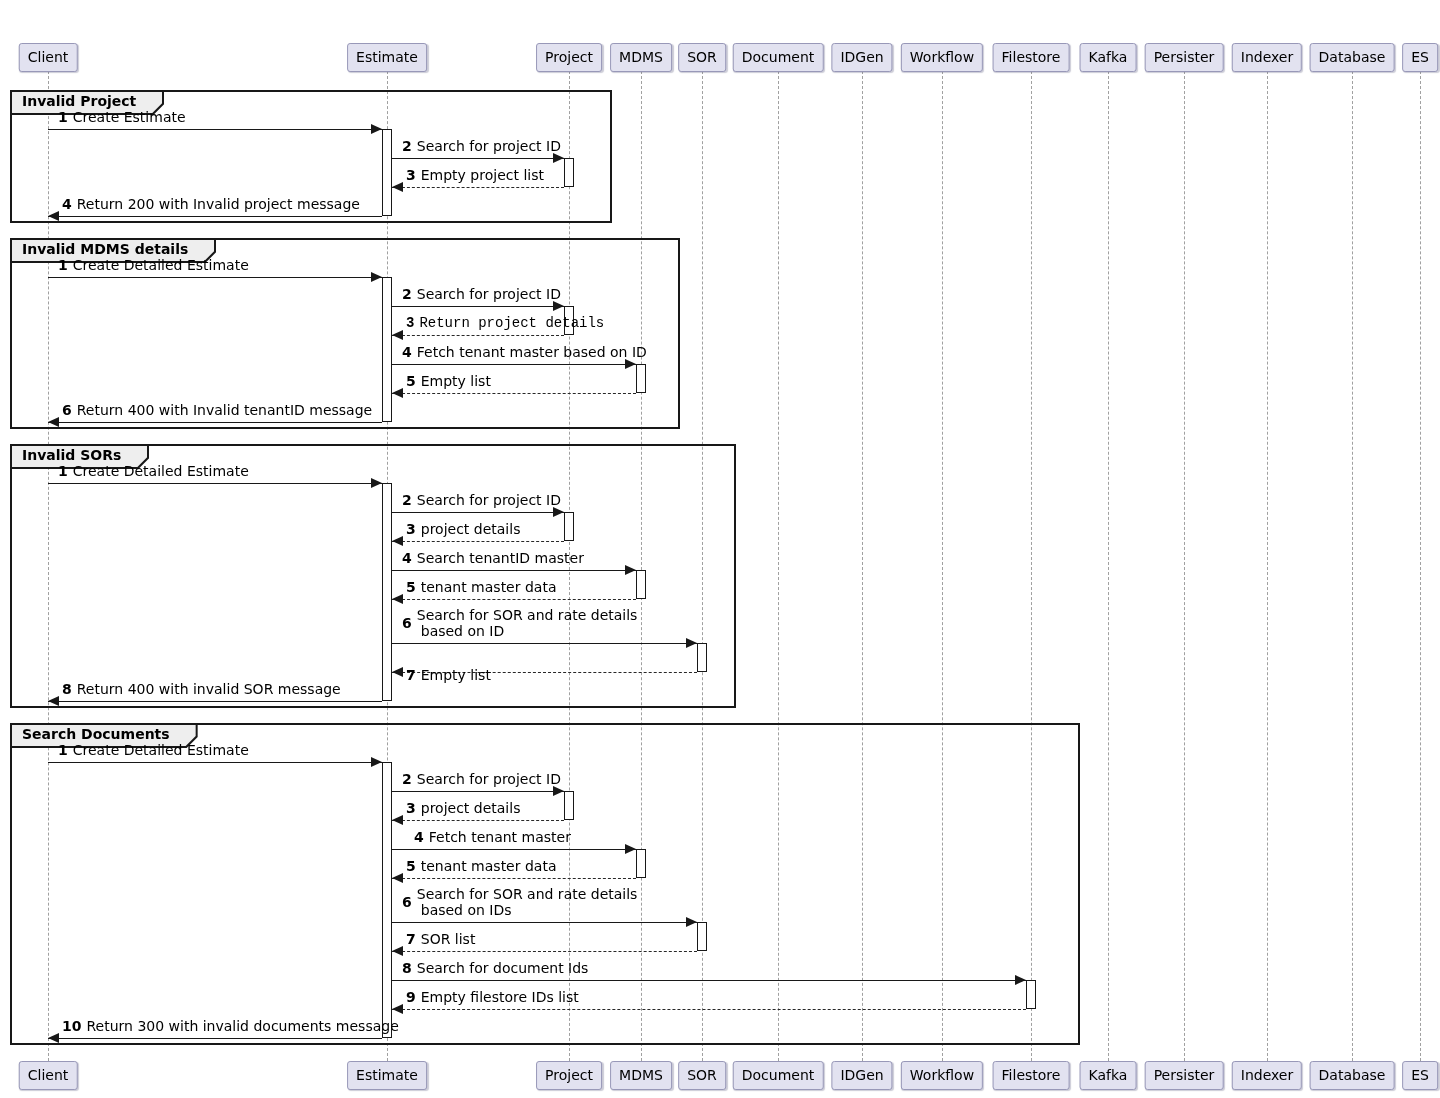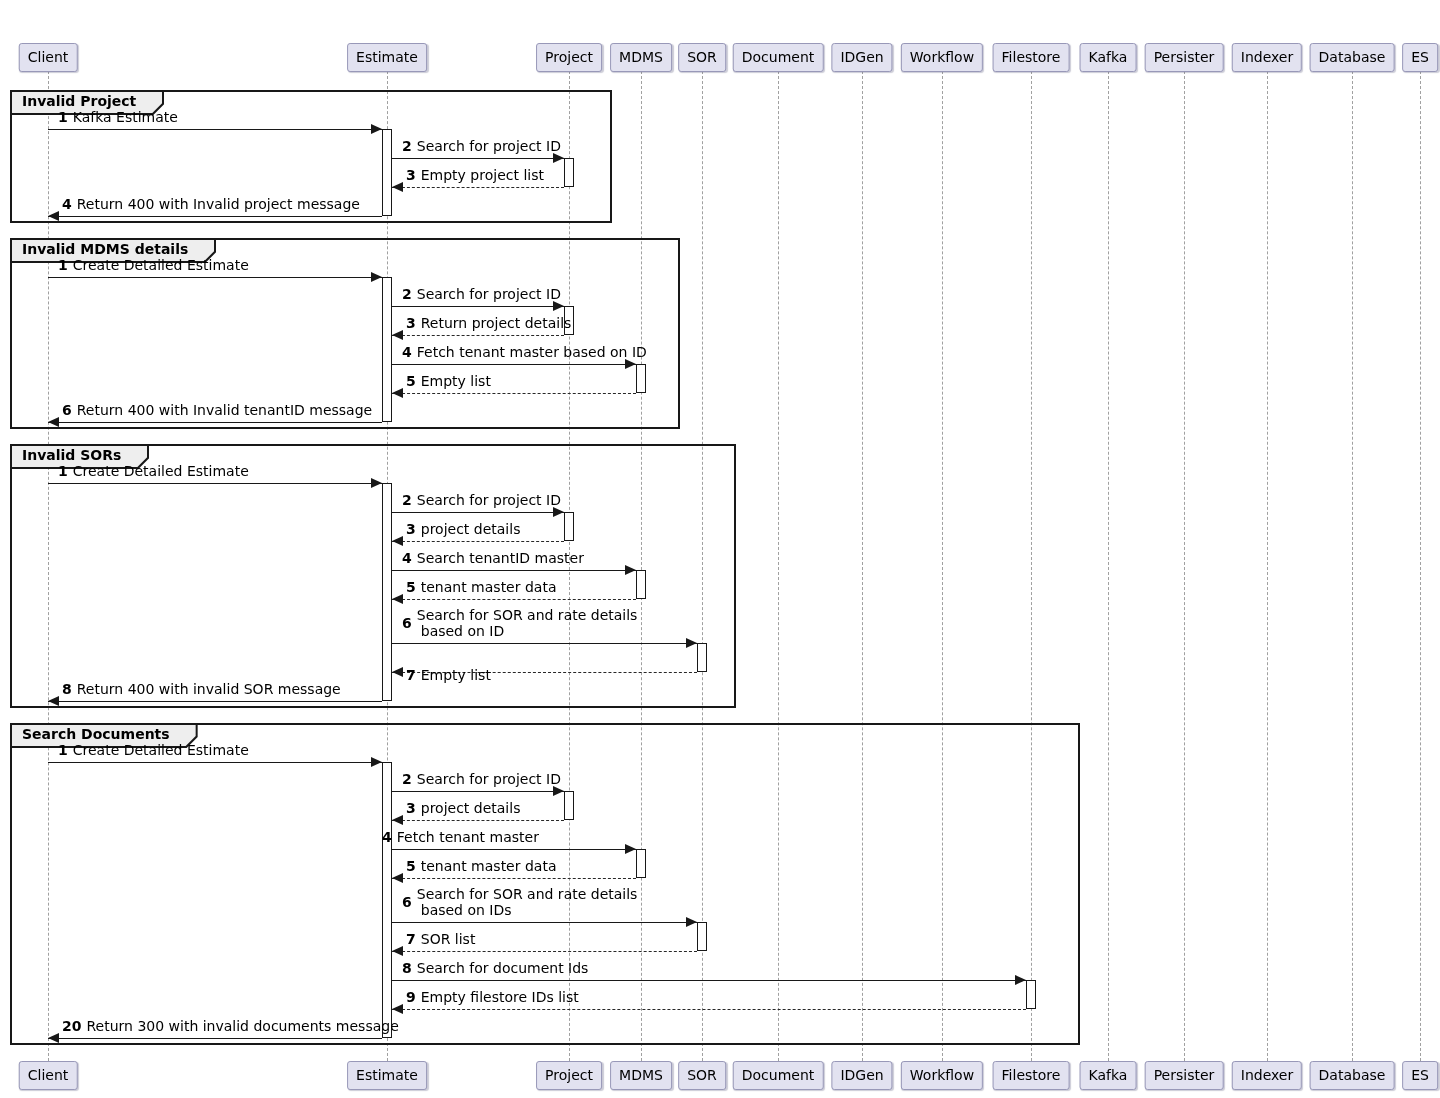--- a/index.html
+++ b/index.html
@@ -51,46 +51,46 @@
       <div class="lifeline" style="left: 1352px; top: 71px; height: 990px;"></div>
       <div class="lifeline" style="left: 1420px; top: 71px; height: 990px;"></div>
       <div class="frame" style="left: 10px; top: 90px; width: 602px; height: 133px;"></div>
       <div class="tab-o" style="left: 10px; top: 90px;">
         <div class="tab-i">Invalid Project</div>
       </div>
       <div class="act" style="left: 382px; top: 129px; height: 87px;"></div>
       <div class="act" style="left: 564px; top: 158px; height: 29px;"></div>
       <div class="mline" style="left: 48px; top: 129px; width: 334px;"></div>
       <div class="ahead-r" style="left: 371px; top: 124px;"></div>
-      <div class="mlabel" style="left: 58px; top: 109px;"><span class="mnum">1</span><span>Kafka Estimate</span></div>
+      <div class="mlabel" style="left: 58px; top: 109px;"><span class="mnum">1</span><span>Create Estimate</span></div>
       <div class="mline" style="left: 392px; top: 158px; width: 172px;"></div>
       <div class="ahead-r" style="left: 553px; top: 153px;"></div>
       <div class="mlabel" style="left: 402px; top: 138px;"><span class="mnum">2</span><span>Search for project ID</span></div>
       <div class="mline dashed" style="left: 392px; top: 187px; width: 172px;"></div>
       <div class="ahead-l" style="left: 392px; top: 182px;"></div>
       <div class="mlabel" style="left: 406px; top: 167px;"><span class="mnum">3</span><span>Empty project list</span></div>
       <div class="mline" style="left: 48px; top: 216px; width: 334px;"></div>
       <div class="ahead-l" style="left: 48px; top: 211px;"></div>
-      <div class="mlabel" style="left: 62px; top: 196px;"><span class="mnum">4</span><span>Return 400 with Invalid project message</span></div>
+      <div class="mlabel" style="left: 62px; top: 196px;"><span class="mnum">4</span><span>Return 200 with Invalid project message</span></div>
       <div class="frame" style="left: 10px; top: 238px; width: 670px; height: 191px;"></div>
       <div class="tab-o" style="left: 10px; top: 238px;">
         <div class="tab-i">Invalid MDMS details</div>
       </div>
       <div class="act" style="left: 382px; top: 277px; height: 145px;"></div>
       <div class="act" style="left: 564px; top: 306px; height: 29px;"></div>
       <div class="act" style="left: 636px; top: 364px; height: 29px;"></div>
       <div class="mline" style="left: 48px; top: 277px; width: 334px;"></div>
       <div class="ahead-r" style="left: 371px; top: 272px;"></div>
       <div class="mlabel" style="left: 58px; top: 257px;"><span class="mnum">1</span><span>Create Detailed Estimate</span></div>
       <div class="mline" style="left: 392px; top: 306px; width: 172px;"></div>
       <div class="ahead-r" style="left: 553px; top: 301px;"></div>
       <div class="mlabel" style="left: 402px; top: 286px;"><span class="mnum">2</span><span>Search for project ID</span></div>
       <div class="mline dashed" style="left: 392px; top: 335px; width: 172px;"></div>
       <div class="ahead-l" style="left: 392px; top: 330px;"></div>
-      <div class="mlabel" style="left: 406px; top: 315px;"><span class="mnum">3</span><span>Return project details</span></div>
+      <div class="mlabel" style="left: 406px; top: 315px; font-family: Liberation Mono, monospace;"><span class="mnum">3</span><span>Return project details</span></div>
       <div class="mline" style="left: 392px; top: 364px; width: 244px;"></div>
       <div class="ahead-r" style="left: 625px; top: 359px;"></div>
       <div class="mlabel" style="left: 402px; top: 344px;"><span class="mnum">4</span><span>Fetch tenant master based on ID</span></div>
       <div class="mline dashed" style="left: 392px; top: 393px; width: 244px;"></div>
       <div class="ahead-l" style="left: 392px; top: 388px;"></div>
       <div class="mlabel" style="left: 406px; top: 373px;"><span class="mnum">5</span><span>Empty list</span></div>
       <div class="mline" style="left: 48px; top: 422px; width: 334px;"></div>
       <div class="ahead-l" style="left: 48px; top: 417px;"></div>
       <div class="mlabel" style="left: 62px; top: 402px;"><span class="mnum">6</span><span>Return 400 with Invalid tenantID message</span></div>
       <div class="frame" style="left: 10px; top: 444px; width: 726px; height: 264px;"></div>
@@ -144,21 +144,21 @@
       <div class="ahead-r" style="left: 371px; top: 757px;"></div>
       <div class="mlabel" style="left: 58px; top: 742px;"><span class="mnum">1</span><span>Create Detailed Estimate</span></div>
       <div class="mline" style="left: 392px; top: 791px; width: 172px;"></div>
       <div class="ahead-r" style="left: 553px; top: 786px;"></div>
       <div class="mlabel" style="left: 402px; top: 771px;"><span class="mnum">2</span><span>Search for project ID</span></div>
       <div class="mline dashed" style="left: 392px; top: 820px; width: 172px;"></div>
       <div class="ahead-l" style="left: 392px; top: 815px;"></div>
       <div class="mlabel" style="left: 406px; top: 800px;"><span class="mnum">3</span><span>project details</span></div>
       <div class="mline" style="left: 392px; top: 849px; width: 244px;"></div>
       <div class="ahead-r" style="left: 625px; top: 844px;"></div>
-      <div class="mlabel" style="left: 382px; top: 829px;"><span class="mnum">4</span><span>Fetch tenant master</span></div>
+      <div class="mlabel" style="left: 414px; top: 829px;"><span class="mnum">4</span><span>Fetch tenant master</span></div>
       <div class="mline dashed" style="left: 392px; top: 878px; width: 244px;"></div>
       <div class="ahead-l" style="left: 392px; top: 873px;"></div>
       <div class="mlabel" style="left: 406px; top: 858px;"><span class="mnum">5</span><span>tenant master data</span></div>
       <div class="mline" style="left: 392px; top: 922px; width: 305px;"></div>
       <div class="ahead-r" style="left: 686px; top: 917px;"></div>
       <div class="mlabel two" style="left: 402px; top: 886px;">
         <span class="mnum">6</span>
         <span class="m2">
           <span class="l1">Search for SOR and rate details</span>
           <span class="l2">based on IDs</span>
@@ -168,21 +168,21 @@
       <div class="ahead-l" style="left: 392px; top: 946px;"></div>
       <div class="mlabel" style="left: 406px; top: 931px;"><span class="mnum">7</span><span>SOR list</span></div>
       <div class="mline" style="left: 392px; top: 980px; width: 634px;"></div>
       <div class="ahead-r" style="left: 1015px; top: 975px;"></div>
       <div class="mlabel" style="left: 402px; top: 960px;"><span class="mnum">8</span><span>Search for document Ids</span></div>
       <div class="mline dashed" style="left: 392px; top: 1009px; width: 634px;"></div>
       <div class="ahead-l" style="left: 392px; top: 1004px;"></div>
       <div class="mlabel" style="left: 406px; top: 989px;"><span class="mnum">9</span><span>Empty filestore IDs list</span></div>
       <div class="mline" style="left: 48px; top: 1038px; width: 334px;"></div>
       <div class="ahead-l" style="left: 48px; top: 1033px;"></div>
-      <div class="mlabel" style="left: 62px; top: 1018px;"><span class="mnum">20</span><span>Return 300 with invalid documents message</span></div>
+      <div class="mlabel" style="left: 62px; top: 1018px;"><span class="mnum">10</span><span>Return 300 with invalid documents message</span></div>
       <div class="pbox" style="left: 48px; top: 43px;">Client</div>
       <div class="pbox" style="left: 48px; top: 1061px;">Client</div>
       <div class="pbox" style="left: 387px; top: 43px;">Estimate</div>
       <div class="pbox" style="left: 387px; top: 1061px;">Estimate</div>
       <div class="pbox" style="left: 569px; top: 43px;">Project</div>
       <div class="pbox" style="left: 569px; top: 1061px;">Project</div>
       <div class="pbox" style="left: 641px; top: 43px;">MDMS</div>
       <div class="pbox" style="left: 641px; top: 1061px;">MDMS</div>
       <div class="pbox" style="left: 702px; top: 43px;">SOR</div>
       <div class="pbox" style="left: 702px; top: 1061px;">SOR</div>

